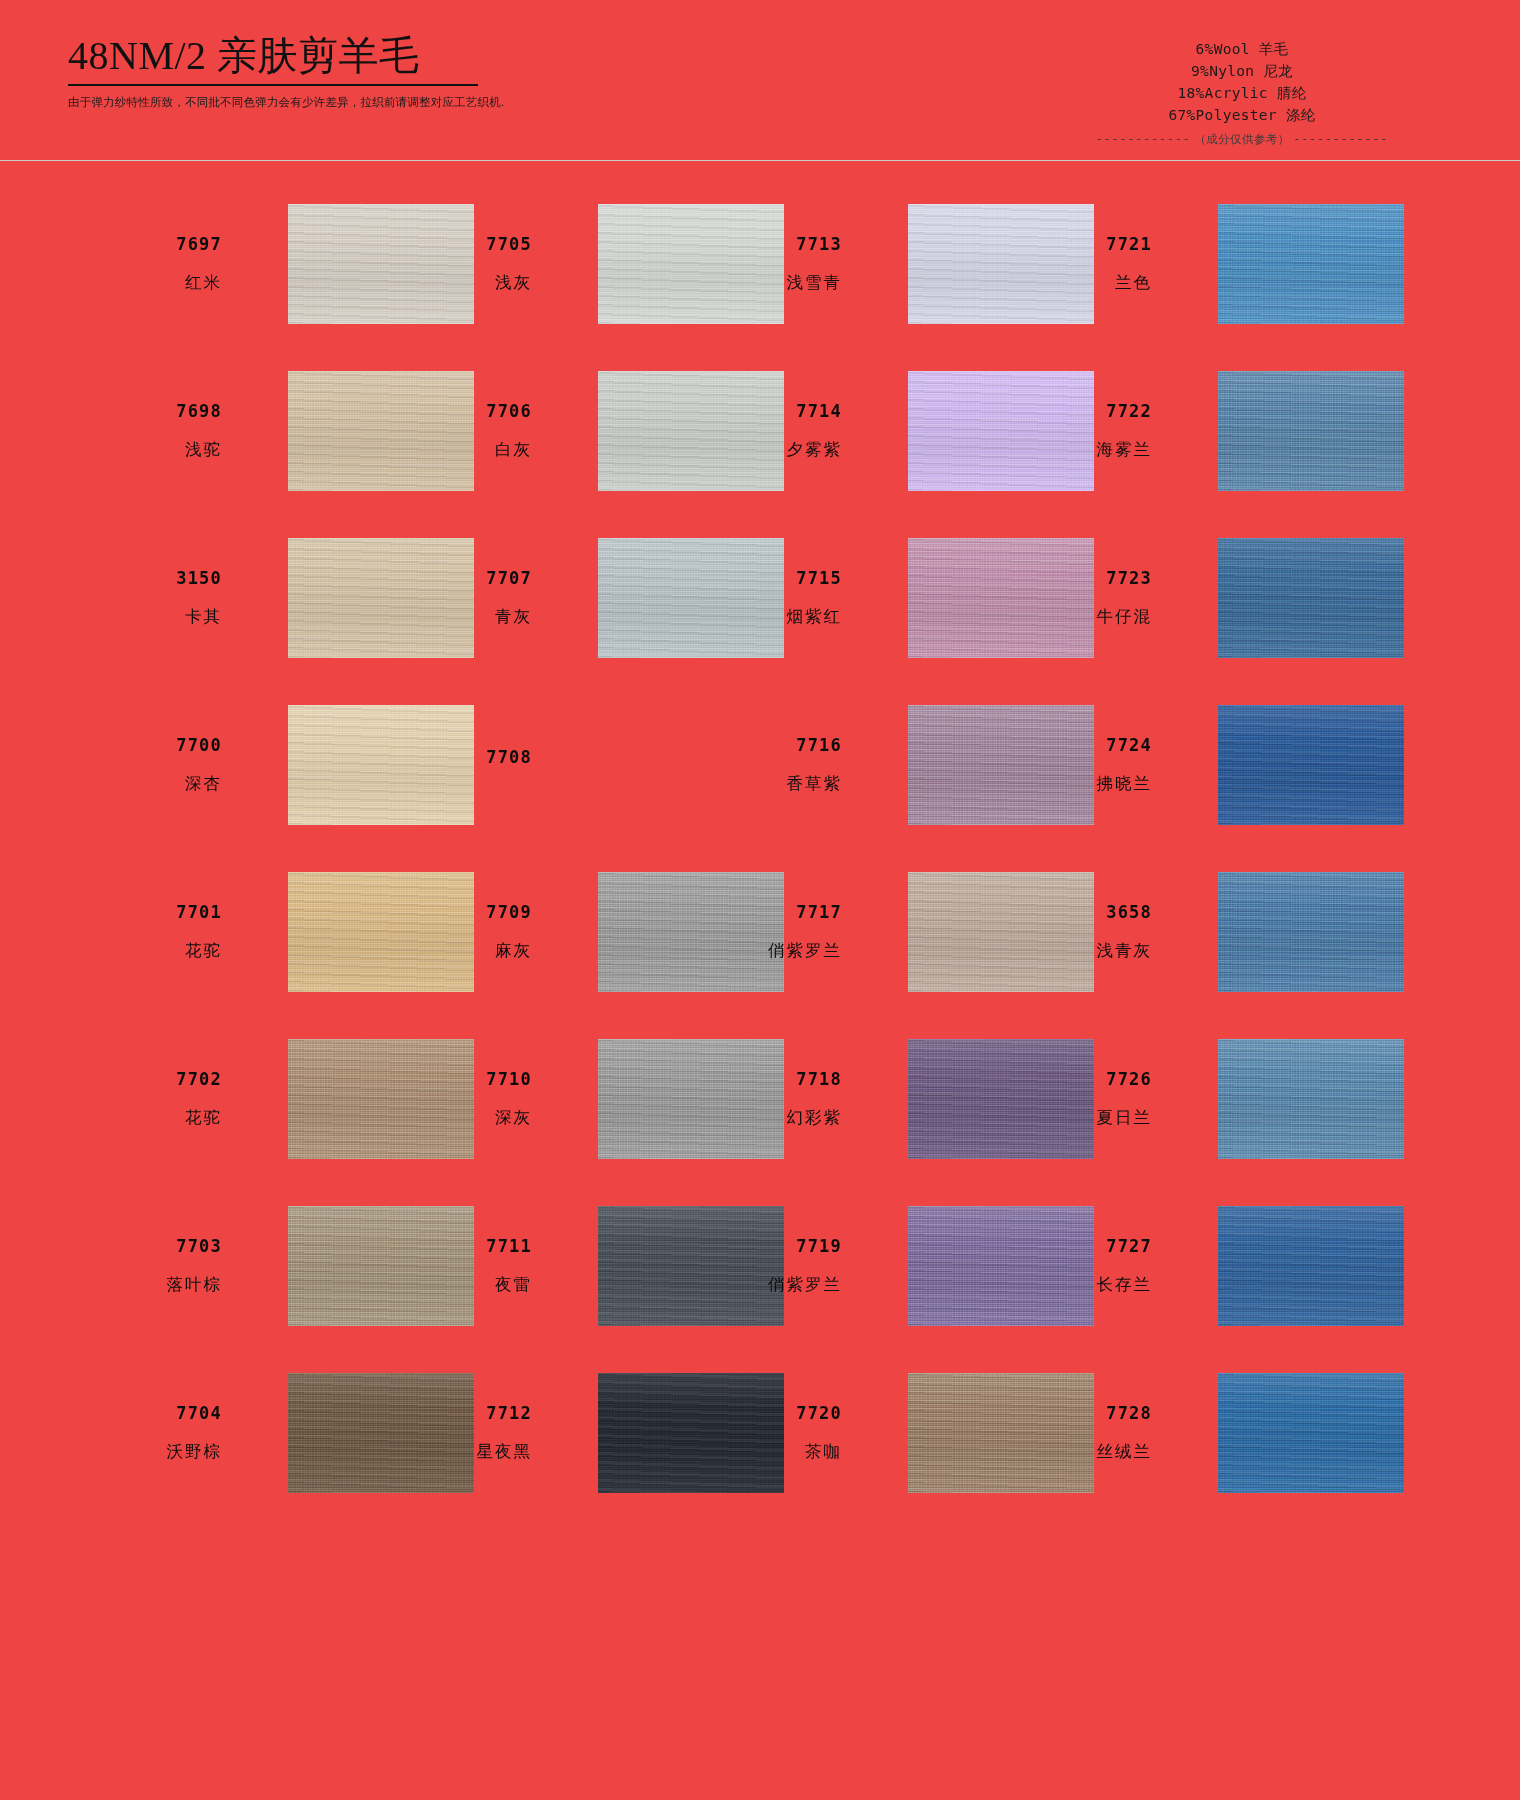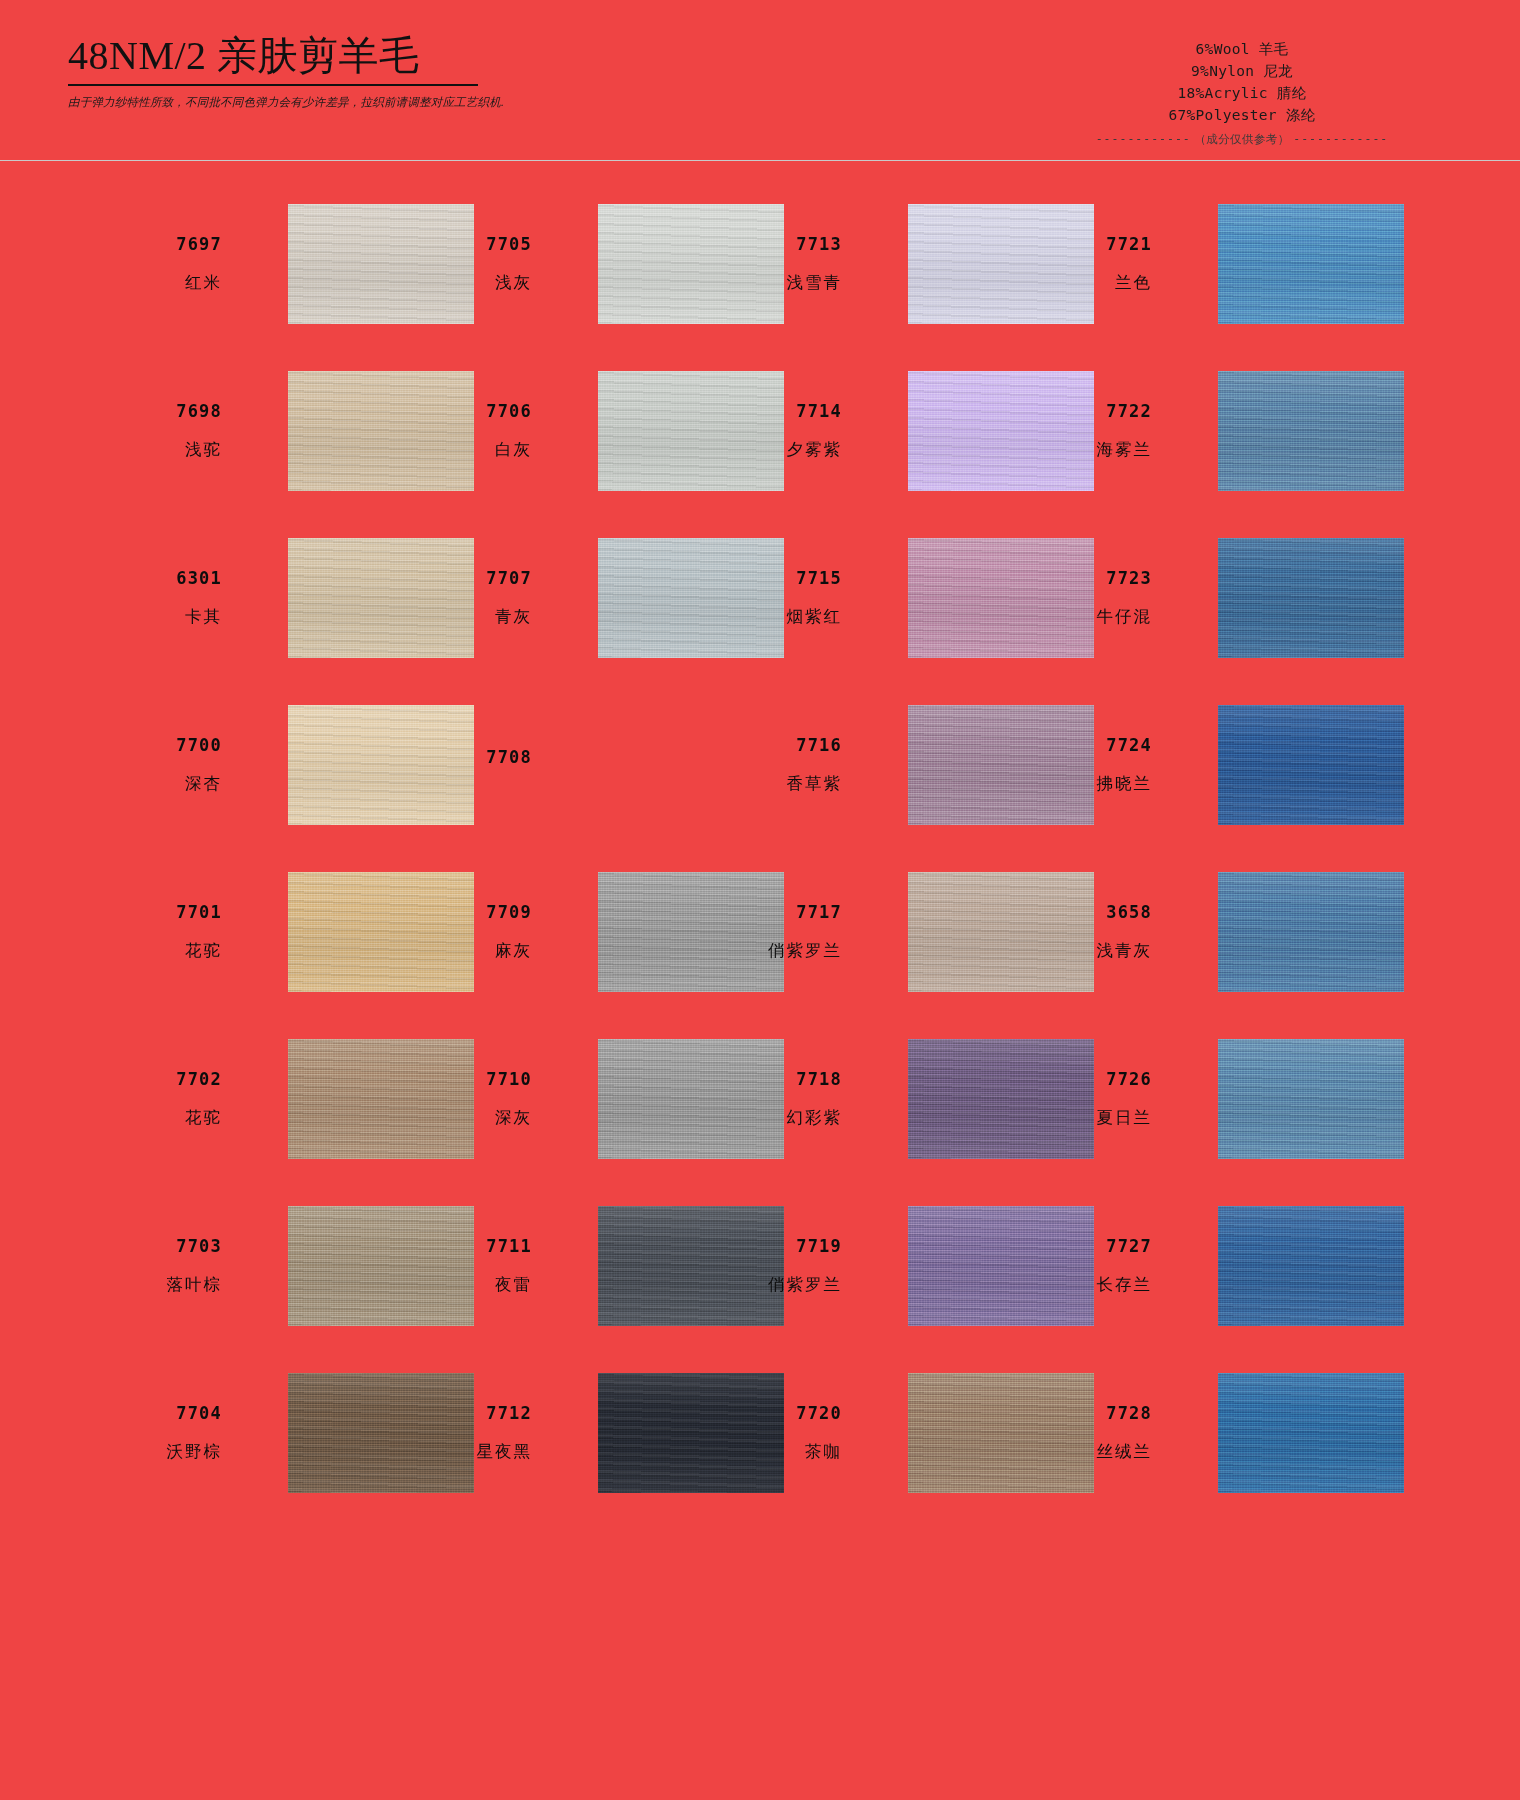--- a/index.html
+++ b/index.html
@@ -41,21 +41,20 @@
     height: 1.5px;
     background: #111;
     width: 410px;
   }
   .subtitle {
     margin-top: 9px;
     font-size: 11.5px;
     color: #1a1a1a;
     letter-spacing: 0.2px;
     white-space: nowrap;
-    font-style: italic;
   }
 
   .comp-block {
     position: absolute;
     right: 68px; top: 38px;
     text-align: center;
     width: 420px;
   }
   .comp-line {
     font-family: "DejaVu Sans Mono", "Liberation Mono", monospace;
@@ -294,21 +293,21 @@
         <div class="swatch-wrap">
           <div class="swatch" style="background-color: rgb(90, 131, 168);">
             <div class="tex"></div>
             <div class="tex2"></div>
             <div class="shade"></div>
           </div>
         </div>
       </div>
       <div class="cell">
         <div class="cell-labels">
-          <div class="code">6301</div>
+          <div class="code">3150</div>
           <div class="cname">卡其</div>
         </div>
         <div class="swatch-wrap">
           <div class="swatch" style="background-color: rgb(211, 194, 166);">
             <div class="tex"></div>
             <div class="tex2"></div>
             <div class="shade"></div>
           </div>
         </div>
       </div>

